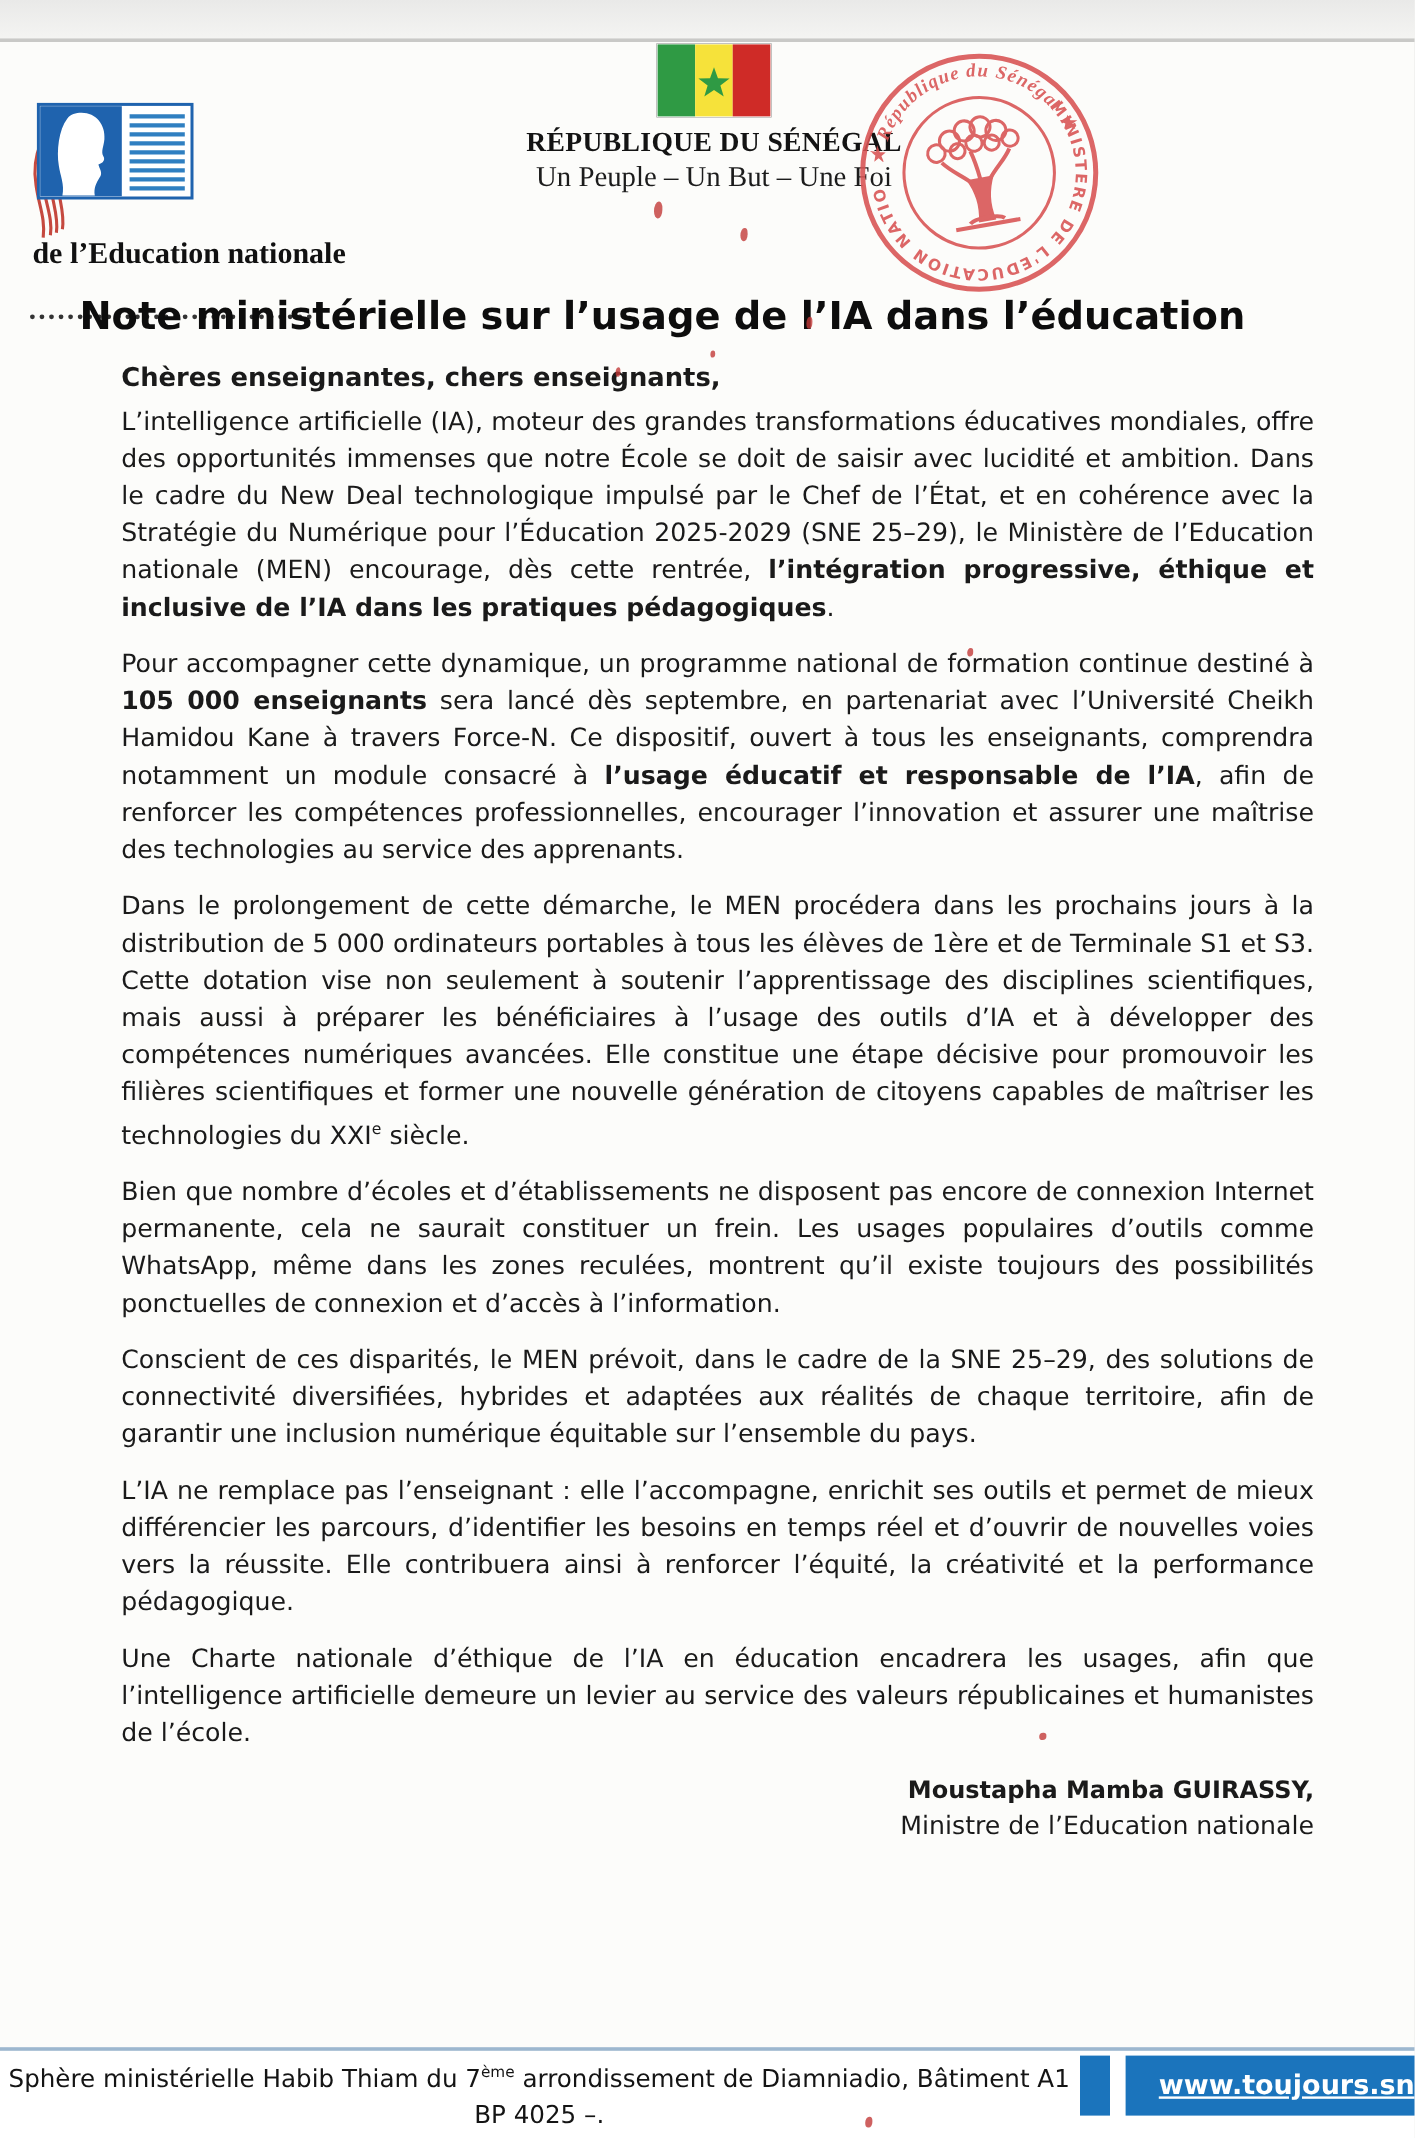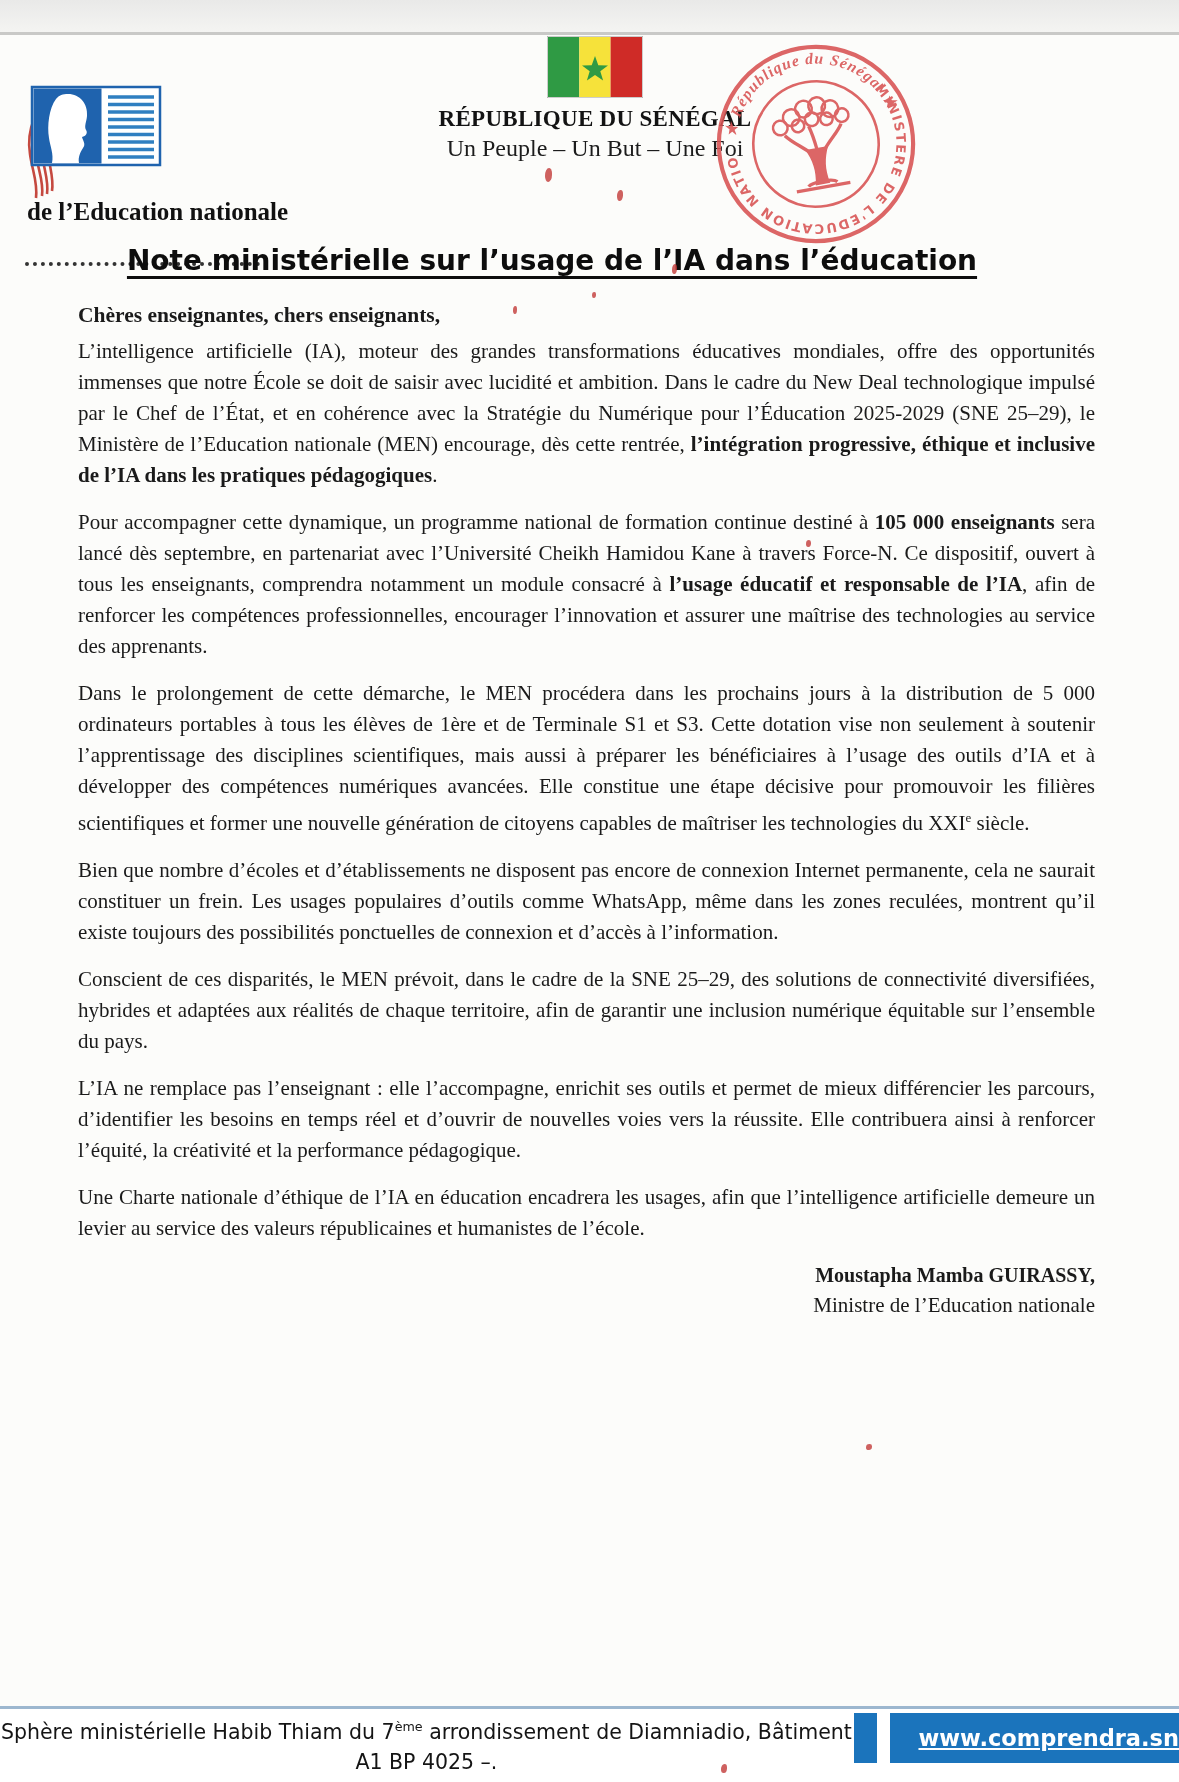--- a/index.html
+++ b/index.html
@@ -19,24 +19,24 @@
     font-size:25px;line-height:31px;color:#111;}
   .dashes{position:absolute;left:25px;top:262px;width:235px;border-top:4px dotted #333;}
   .center-head{position:absolute;left:380px;top:36px;width:430px;text-align:center;}
   .flag{display:block;margin:0 auto 8px auto;}
   .republic{font-family:"Liberation Serif","DejaVu Serif",serif;font-weight:bold;
     font-size:23px;color:#131313;letter-spacing:.3px;}
   .motto{font-family:"Liberation Serif","DejaVu Serif",serif;font-size:24px;color:#1c1c1c;margin-top:3px;}
   .stamp{position:absolute;left:700px;top:26px;opacity:.88;transform:rotate(-10deg);}
   
   .title-row{position:absolute;top:244px;left:0;width:1104px;text-align:center;}
-  .doc-title{display:inline-block;font-size:28px;font-weight:bold;color:#0d0d0d;
-    text-decoration:underline;text-decoration-thickness:3px;text-underline-offset:6px;}
+  .doc-title{display:inline-block;font-size:32px;font-weight:bold;color:#0d0d0d;
+    text-decoration-thickness:3px;text-underline-offset:6px;}
   
-  .body-col{position:absolute;top:300px;left:78px;right:84px;font-family:Liberation Serif, serif;}
+  .body-col{position:absolute;top:300px;left:101px;right:84px;}
   .salutation{font-weight:bold;font-size:21.5px;line-height:31px;margin-bottom:5px;}
   .body-col p{margin:0 0 16px 0;font-size:21px;line-height:31px;text-align:justify;}
   .b{font-weight:bold;}
   sup{font-size:.62em;}
   .link{color:#1b74bc;text-decoration:underline;}
   
   .signature{text-align:right;margin-top:6px;line-height:30px;}
   .sig-name{font-weight:bold;font-size:20px;}
   .sig-role{font-size:21px;}
   
@@ -162,21 +162,21 @@
 
   <div class="footer">
     <div class="footer-line"></div>
     <div class="footer-row">
       <div class="footer-address">
         <div><span>Sphère ministérielle Habib Thiam du 7</span><sup>ème</sup><span> arrondissement de Diamniadio, Bâtiment A1 BP 4025 –.</span></div>
         <div><span>Diamniadio - Dakar - Tel. +221 338495454 – Email : </span><span class="link">men@education.sn</span></div>
       </div>
       <div class="footer-bar"></div>
       <div class="website-box">
-        <span class="website-text">www.comprendra.sn</span>
+        <span class="website-text">www.toujours.sn</span>
       </div>
     </div>
   </div>
 
   <div class="speck" style="left:545px;top:168px;width:7px;height:14px;"></div>
   <div class="speck" style="left:617px;top:190px;width:6px;height:11px;"></div>
   <div class="speck" style="left:672px;top:264px;width:5px;height:10px;"></div>
   <div class="speck" style="left:592px;top:292px;width:4px;height:6px;"></div>
   <div class="speck" style="left:513px;top:306px;width:4px;height:8px;"></div>
   <div class="speck" style="left:806px;top:540px;width:5px;height:7px;"></div>

